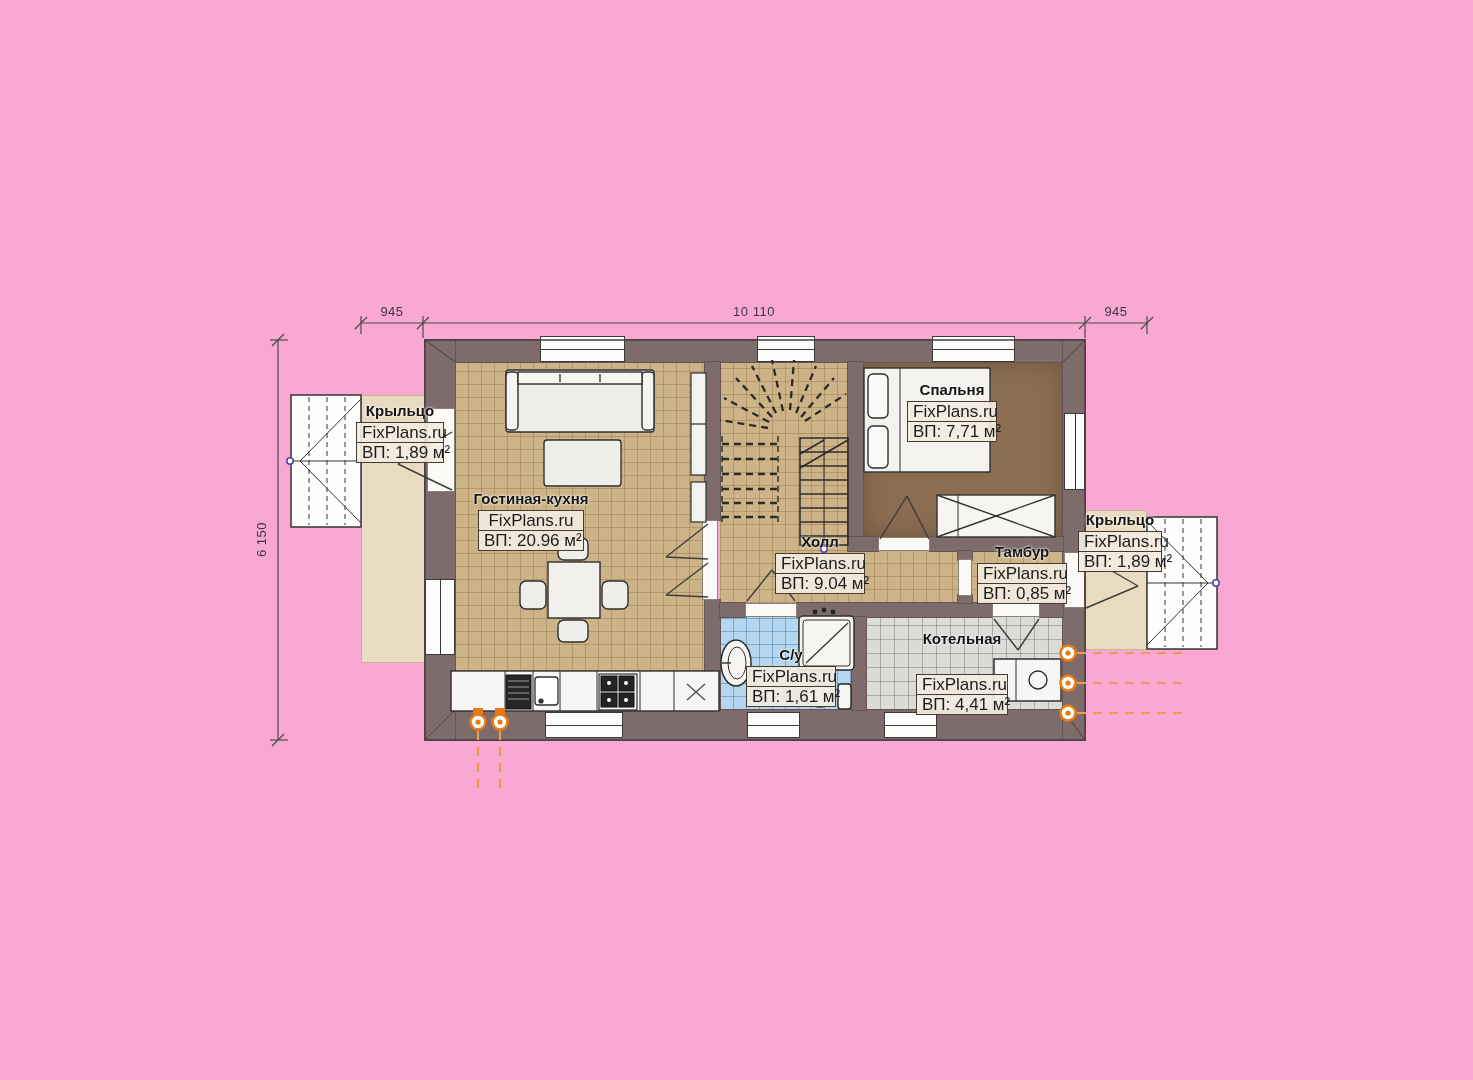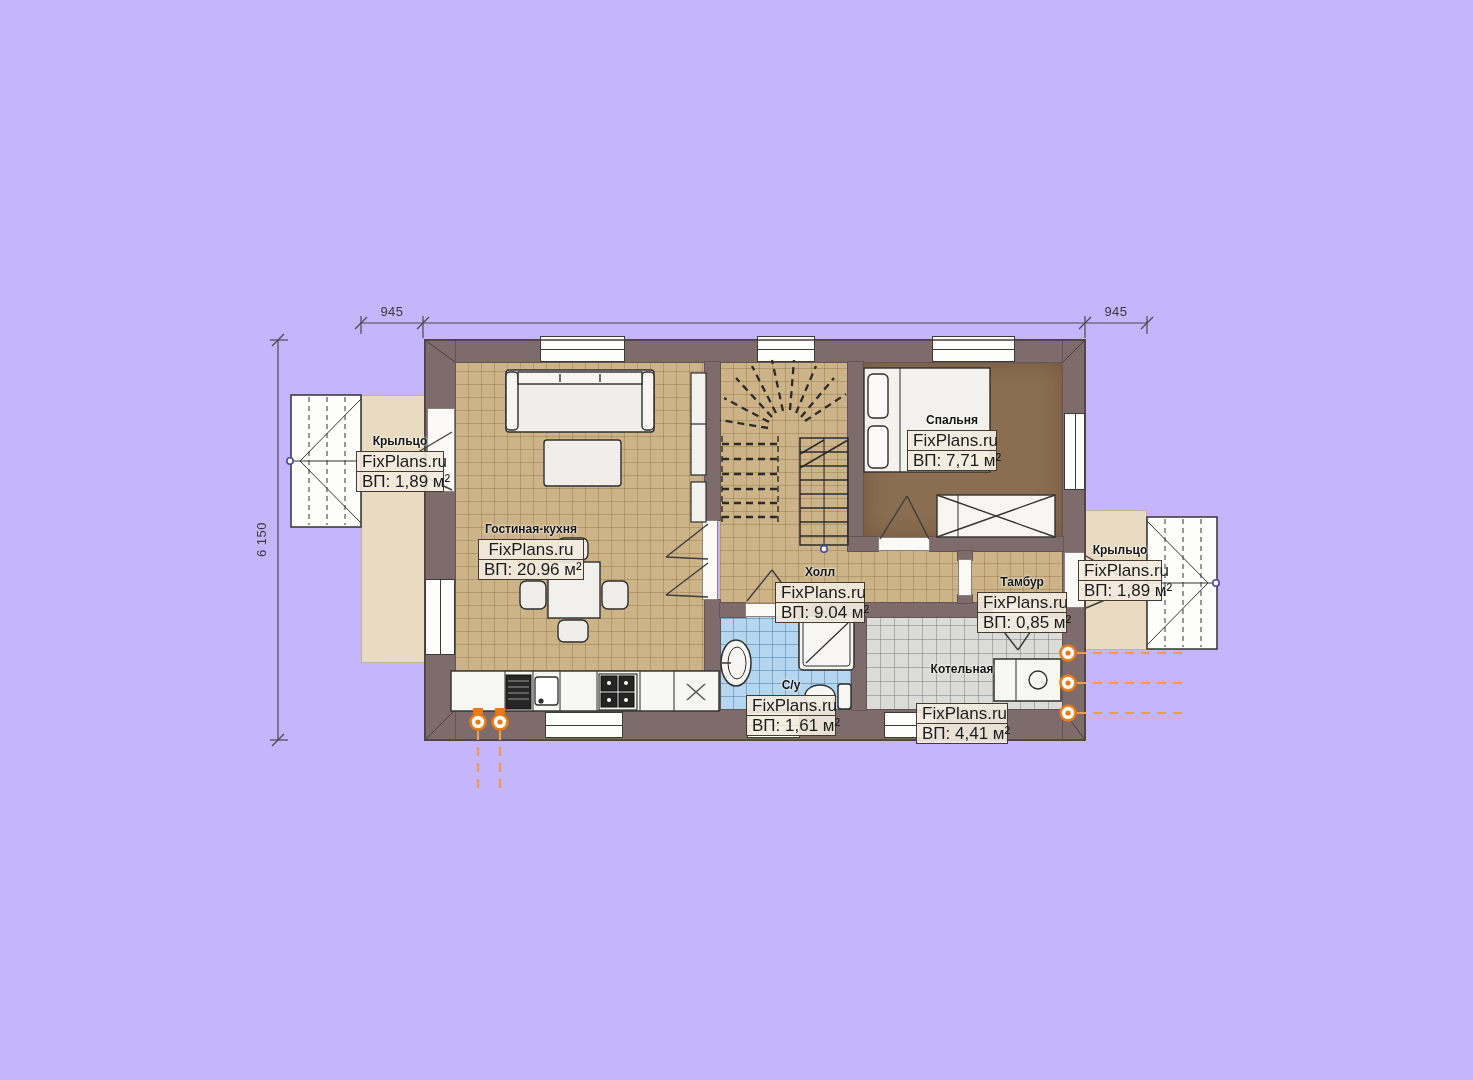--- a/index.html
+++ b/index.html
@@ -1,17 +1,17 @@
 <!DOCTYPE html>
 <html><head>
 <meta charset="utf-8">
 <style>
   html,body{margin:0;padding:0;background:#ffffff;}
   .canvas{
-    position:relative;width:1473px;height:1080px;background:#c4b5fd;overflow:hidden;
+    position:relative;width:1473px;height:1080px;background:#f9a8d4;overflow:hidden;
     font-family:"Liberation Sans", sans-serif;
   }
   
   .porch-slab{position:absolute;background:#e9dbc1;border:1px solid #c4b394;box-sizing:border-box;z-index:1;}
   .floor{position:absolute;z-index:2;box-sizing:border-box;}
   .tiles-beige{
     background-color:#cdb488;
     background-image:
       repeating-linear-gradient(0deg, rgba(120,90,45,.30) 0 1px, transparent 1px 13px),
       repeating-linear-gradient(90deg, rgba(120,90,45,.30) 0 1px, transparent 1px 13px);
@@ -34,34 +34,34 @@
   .window-h::after{content:"";position:absolute;left:0;right:0;top:50%;height:0;border-top:1px solid #3a3a3a;}
   .window-v::after{content:"";position:absolute;top:0;bottom:0;left:50%;width:0;border-left:1px solid #3a3a3a;}
   .door-gap{position:absolute;background:#fbfaf6;border:1px solid #8a8179;box-sizing:border-box;z-index:4;}
   .linework{position:absolute;left:0;top:0;z-index:5;pointer-events:none;}
   
   .dim{position:absolute;color:#3a3a3a;font-size:13px;text-align:center;z-index:6;letter-spacing:.5px;}
   .dim-left{transform:rotate(-90deg);transform-origin:center;}
   
   .room-label{position:absolute;z-index:7;display:flex;flex-direction:column;align-items:center;}
   .room-name{
-    font-size:12px;font-weight:bold;color:#141414;white-space:nowrap;margin-bottom:3px;
+    font-size:15px;font-weight:bold;color:#141414;white-space:nowrap;margin-bottom:3px;
     text-shadow:0 0 2px rgba(255,255,255,.95),0 0 3px rgba(255,255,255,.85);
-    margin-top:32px;
   }
   .label-box{border:1.6px solid #463b31;background:rgba(243,236,224,.92);box-sizing:border-box;}
   .lb-row{font-size:17px;line-height:19px;color:#1c1c1c;text-align:center;padding:0 5px;white-space:nowrap;}
   .lb-brand{border-bottom:1.4px solid #463b31;}
 </style>
 </head>
 <body>
 
 <div class="canvas">
 
   <div class="dim" style="left:361px;top:304px;width:62px;">945</div>
+  <div class="dim" style="left:423px;top:304px;width:662px;">10 110</div>
   <div class="dim" style="left:1085px;top:304px;width:62px;">945</div>
   <div class="dim dim-left" style="left:230px;top:532px;width:62px;">6 150</div>
 
   <div class="porch-slab" style="left:361px;top:395px;width:64px;height:268px;"></div>
   <div class="porch-slab" style="left:1085px;top:510px;width:62px;height:140px;"></div>
 
   <div class="floor tiles-beige" style="left:455px;top:362px;width:250px;height:348px;"></div>
   <div class="floor tiles-beige" style="left:720px;top:362px;width:128px;height:241px;"></div>
   <div class="floor tiles-beige" style="left:848px;top:551px;width:110px;height:52px;"></div>
   <div class="floor tiles-beige" style="left:958px;top:551px;width:105px;height:52px;"></div>

